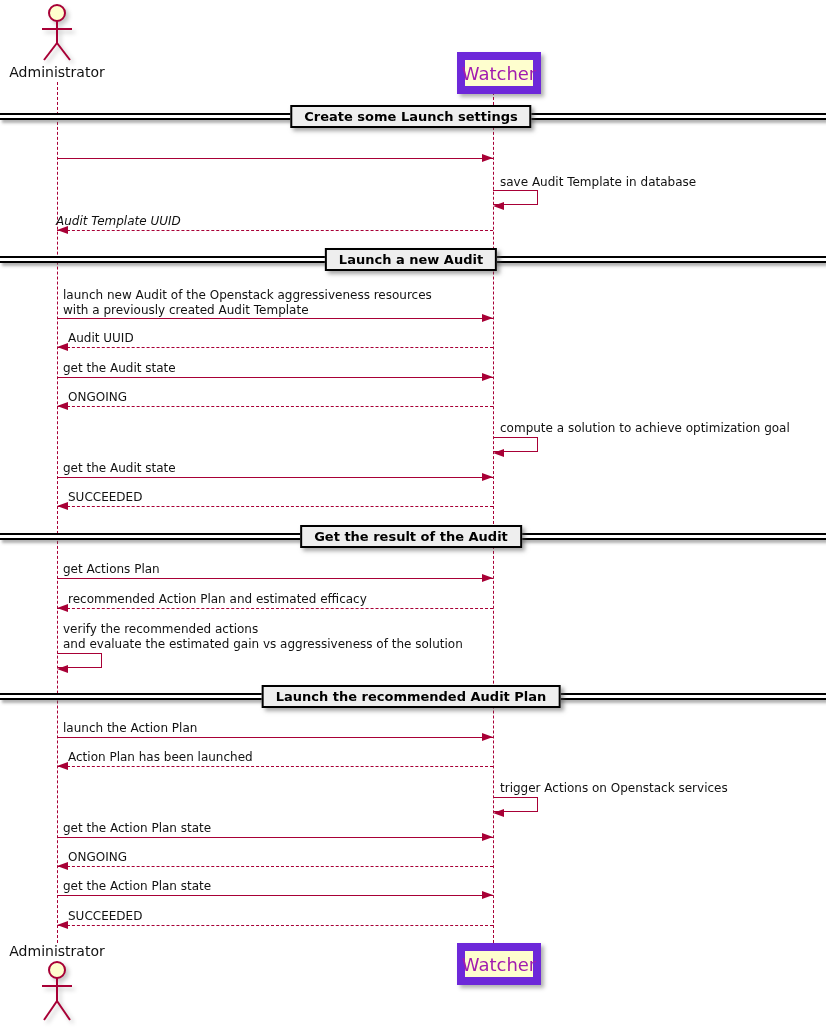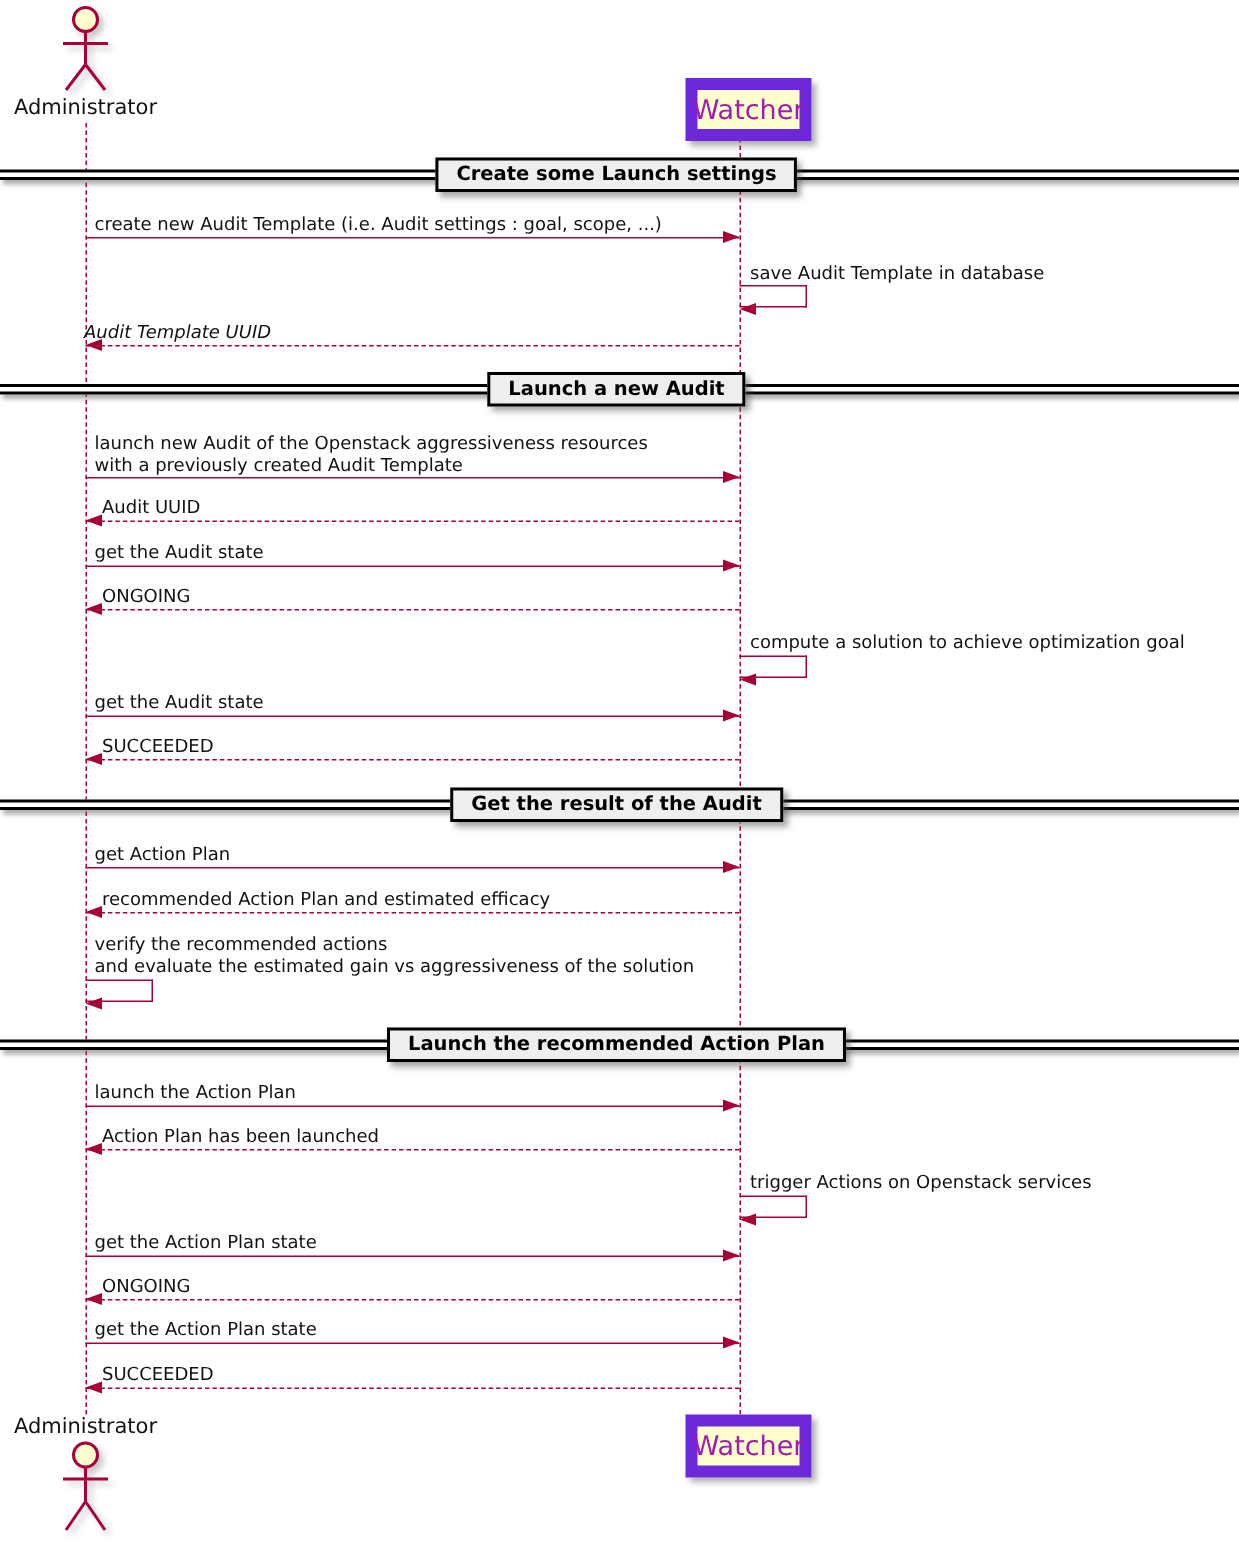--- a/index.html
+++ b/index.html
@@ -75,21 +75,20 @@
     <line x1="32" y1="41" x2="19" y2="58" stroke="#A80036" stroke-width="2"></line>
     <line x1="32" y1="41" x2="45" y2="58" stroke="#A80036" stroke-width="2"></line>
   </svg>
   <div class="actor-label" style="left:-3px; top:64px;">Administrator</div>
 
   <div class="participant" style="left:457px; top:52px;">Watcher</div>
 
   <div class="divider-line" style="top:113px;"></div>
   <div class="divider-box" style="top:105px;">Create some Launch settings</div>
 
-  <div class="mtext" style="left:63px; top:142px;">create new Audit Template (i.e. Audit settings : goal, scope, ...)</div>
   <div class="arrow r" style="top:158px;"></div>
 
   <div class="mtext" style="left:500px; top:175px;">save Audit Template in database</div>
   <div class="selfmsg at-watcher" style="top:190px;"></div>
 
   <div class="mtext" style="left:56px; top:214px;font-style:italic;">Audit Template UUID</div>
   <div class="arrow dashed l" style="top:230px;"></div>
 
   <div class="divider-line" style="top:256px;"></div>
   <div class="divider-box" style="top:248px;">Launch a new Audit</div>
@@ -112,32 +111,32 @@
 
   <div class="mtext" style="left:63px; top:461px;">get the Audit state</div>
   <div class="arrow r" style="top:477px;"></div>
 
   <div class="mtext" style="left:68px; top:490px;">SUCCEEDED</div>
   <div class="arrow dashed l" style="top:506px;"></div>
 
   <div class="divider-line" style="top:533px;"></div>
   <div class="divider-box" style="top:525px;">Get the result of the Audit</div>
 
-  <div class="mtext" style="left:63px; top:562px;">get Action Plan</div>
+  <div class="mtext" style="left:63px; top:562px;">get Actions Plan</div>
   <div class="arrow r" style="top:578px;"></div>
 
   <div class="mtext" style="left:68px; top:592px;">recommended Action Plan and estimated efficacy</div>
   <div class="arrow dashed l" style="top:608px;"></div>
 
   <div class="mtext" style="left:63px; top:622px;">verify the recommended actions</div>
   <div class="mtext" style="left:63px; top:637px;">and evaluate the estimated gain vs aggressiveness of the solution</div>
   <div class="selfmsg at-admin" style="top:653px;"></div>
 
   <div class="divider-line" style="top:693px;"></div>
-  <div class="divider-box" style="top:685px;">Launch the recommended Action Plan</div>
+  <div class="divider-box" style="top:685px;">Launch the recommended Audit Plan</div>
 
   <div class="mtext" style="left:63px; top:721px;">launch the Action Plan</div>
   <div class="arrow r" style="top:737px;"></div>
 
   <div class="mtext" style="left:68px; top:750px;">Action Plan has been launched</div>
   <div class="arrow dashed l" style="top:766px;"></div>
 
   <div class="mtext" style="left:500px; top:781px;">trigger Actions on Openstack services</div>
   <div class="selfmsg at-watcher" style="top:797px;"></div>
 

